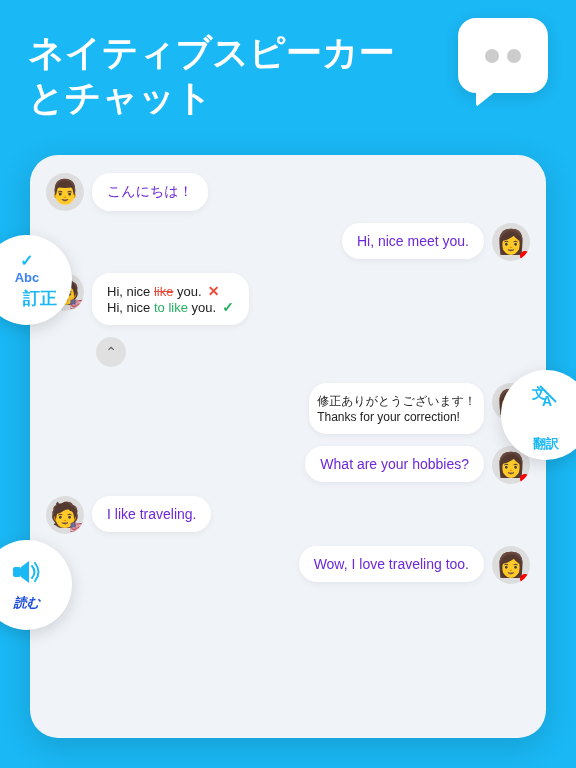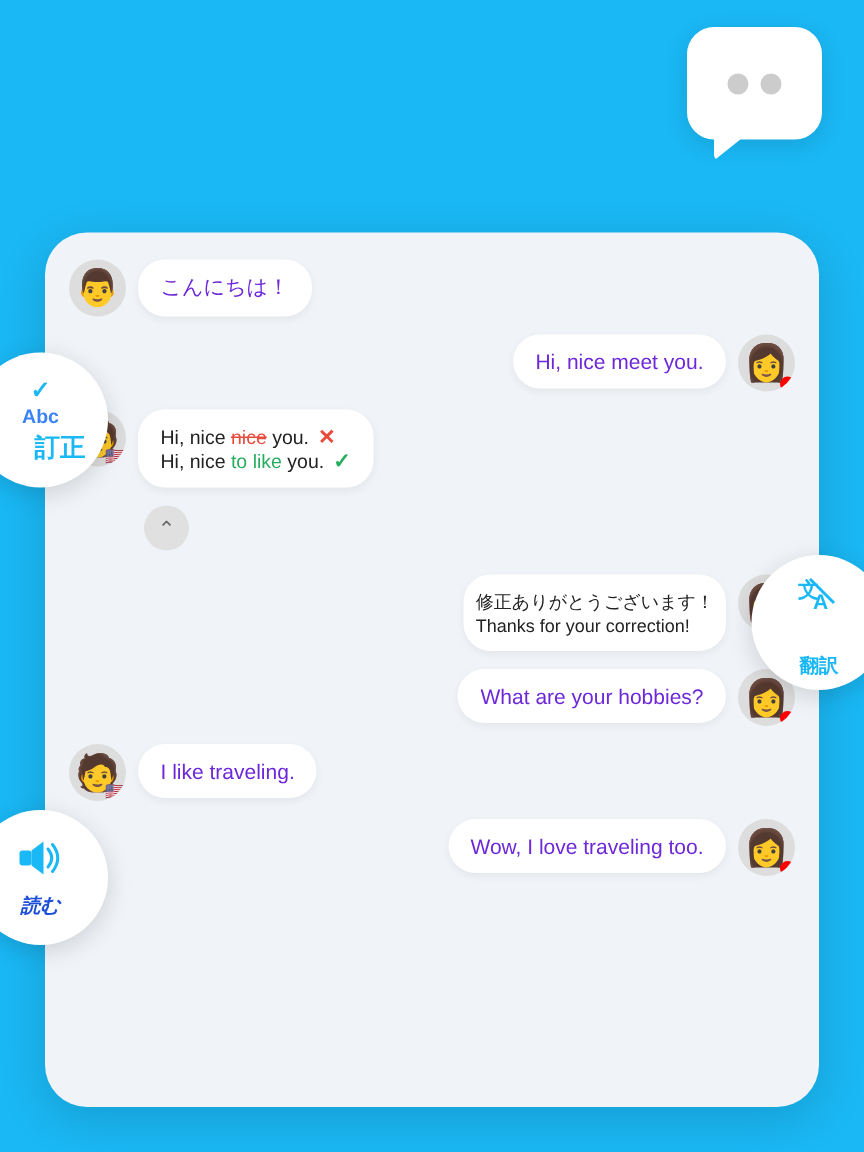--- a/index.html
+++ b/index.html
@@ -287,20 +287,22 @@
     
     .translate-svg, .speaker-svg {
       width: 32px;
       height: 32px;
     }
   </style>
 </head>
 <body>
 
 <div class="header-text">
+  <div>ネイティブスピーカー</div>
+  <div>とチャット</div>
 </div>
 
 <div class="chat-bubble-icon">
   <div class="dot"></div>
   <div class="dot"></div>
 </div>
 
 <div class="chat-card">
   <div class="chat-messages">
 
@@ -323,21 +325,21 @@
       </div>
     </div>
 
     <div class="msg-row">
       <div class="avatar">
         <span style="font-size:24px;">🧑</span>
         <span class="flag">🇺🇸</span>
       </div>
       <div class="correction-bubble">
         <div class="correction-line">
-          <span>Hi, nice <span class="strikethrough">nice</span> you.</span>
+          <span>Hi, nice <span class="strikethrough">like</span> you.</span>
           <span class="x-mark">✕</span>
         </div>
         <div class="correction-line">
           <span>Hi, nice <span class="green-text">to like</span> you.</span>
           <span class="check-mark">✓</span>
         </div>
       </div>
     </div>
 
     <div class="scroll-icon">⌃</div>

